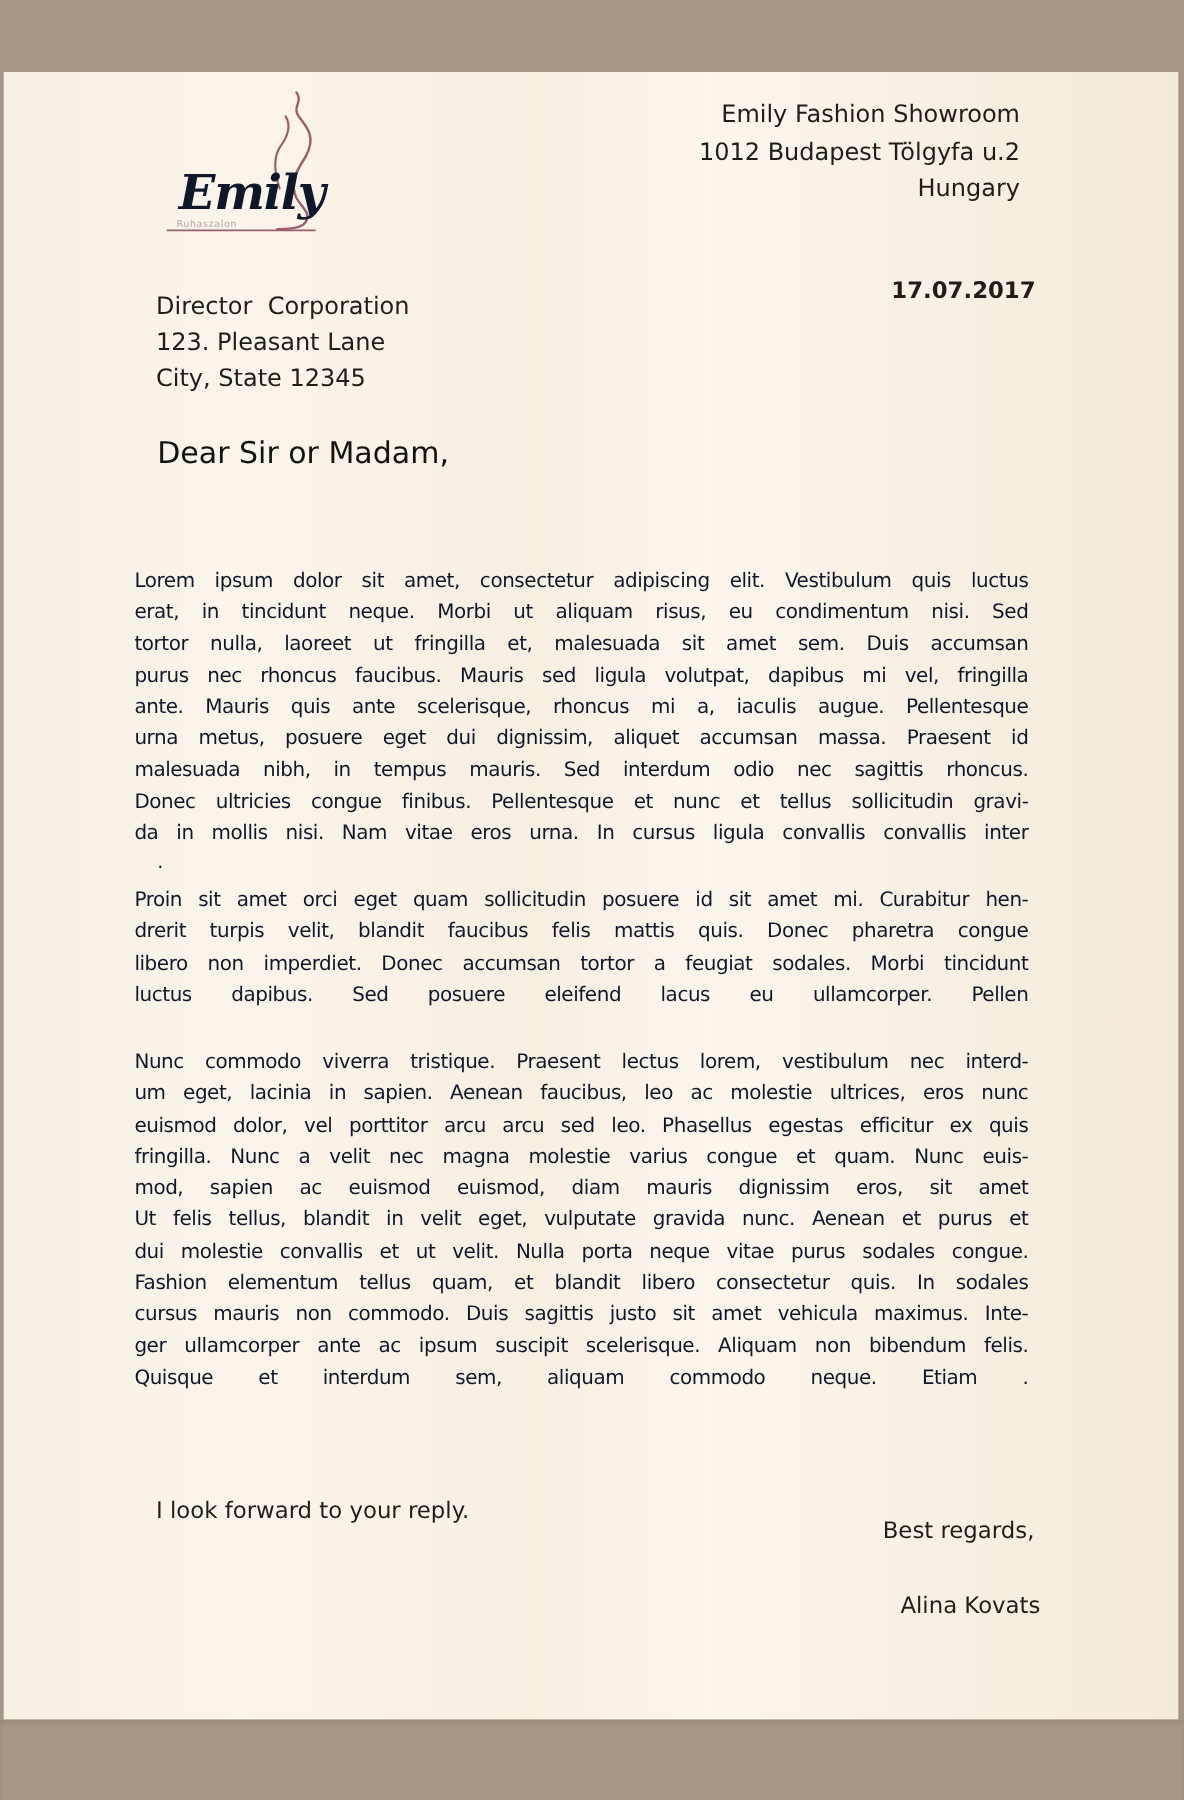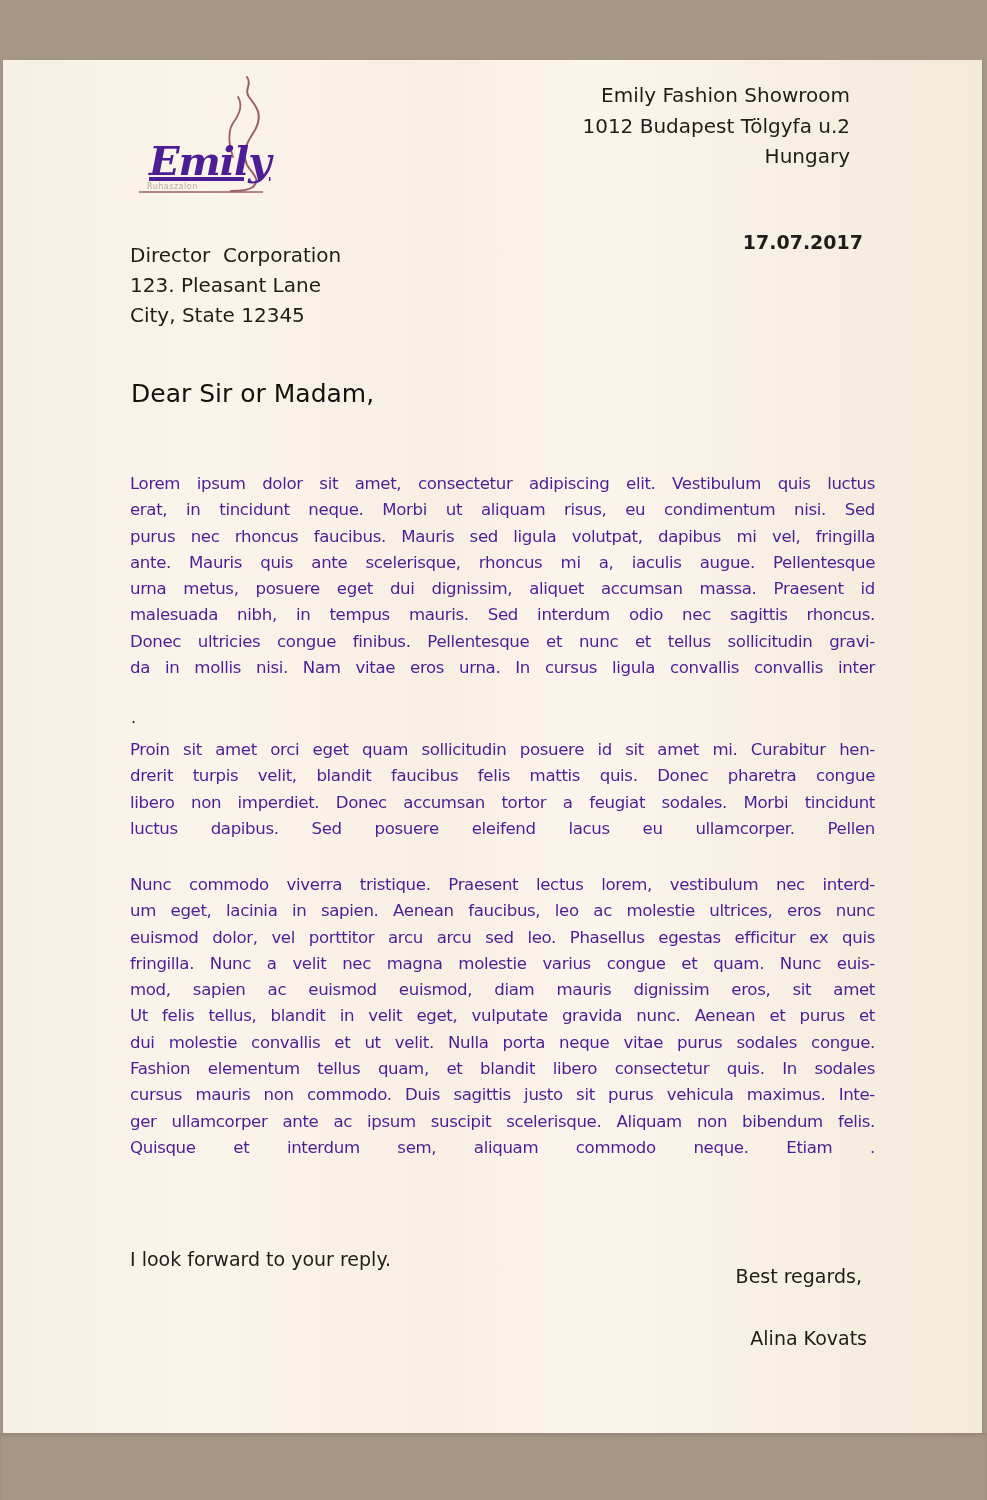--- a/index.html
+++ b/index.html
@@ -30,47 +30,47 @@
       box-shadow: 0 1px 2px rgba(0,0,0,0.15);
     }
     .logo {
       position: absolute; left: 135px; top: 75px; width: 140px; height: 125px;
     }
     .logo svg { position: absolute; left: 0; top: 0; }
     .logo-name {
       position: absolute; left: 14px; top: 62px;
       font-family: "DejaVu Serif", serif;
       font-style: italic; font-weight: bold;
-      font-size: 40px; color: #4c1d95; letter-spacing: -1px; text-decoration: underline;
+      font-size: 40px; color: #0f172a; letter-spacing: -1px;
     }
     .logo-sub {
       position: absolute; left: 12px; top: 107px;
       font-size: 8px; color: #b9a6a8; letter-spacing: 0.5px;
     }
     .sender {
       position: absolute; right: 137px; top: 80px;
       text-align: right; font-size: 20px; line-height: 30.5px;
       color: #1f1c19;
     }
     .date {
       position: absolute; right: 124px; top: 231px;
       font-size: 19px; color: #1f1c19; font-weight: bold;
     }
     .recipient {
       position: absolute; left: 130px; top: 240px;
       font-size: 20px; line-height: 30px; color: #1f1c19;
     }
     .salutation {
       position: absolute; left: 131px; top: 363px;
-      font-size: 25px; color: #141210; margin-top: 16px;
+      font-size: 25px; color: #141210;
     }
     .body-para {
-      position: absolute; left: 130px; width: 745px;
+      position: absolute; left: 112px; width: 745px;
       font-size: 16.6px; line-height: 26.3px;
-      text-align: justify; color: #4c1d95;
+      text-align: justify; color: #0f172a;
       letter-spacing: -0.35px;
       hyphens: manual;
     }
     .p1 { top: 471px; }
     .p1-dot { position: absolute; left: 131px; top: 708px; font-size: 16px; color:#1a1815; }
     .p2 { top: 737px; }
     .p3 { top: 872px; }
     .line { display: block; text-align: justify; text-align-last: justify; white-space: nowrap; }
     .closing {
       position: absolute; left: 130px; top: 1248px;
@@ -114,20 +114,21 @@
   <div style="white-space:pre">Director  Corporation</div>
   <div>123. Pleasant Lane</div>
   <div>City, State 12345</div>
 </div>
 
 <div class="salutation">Dear Sir or Madam,</div>
 
 <div class="body-para p1">
   <span class="line">Lorem ipsum dolor sit amet, consectetur adipiscing elit. Vestibulum quis luctus</span>
   <span class="line">erat, in tincidunt neque. Morbi ut aliquam risus, eu condimentum nisi. Sed</span>
+  <span class="line">tortor nulla, laoreet ut fringilla et, malesuada sit amet sem. Duis accumsan</span>
   <span class="line">purus nec rhoncus faucibus. Mauris sed ligula volutpat, dapibus mi vel, fringilla</span>
   <span class="line">ante. Mauris quis ante scelerisque, rhoncus mi a, iaculis augue. Pellentesque</span>
   <span class="line">urna metus, posuere eget dui dignissim, aliquet accumsan massa. Praesent id</span>
   <span class="line">malesuada nibh, in tempus mauris. Sed interdum odio nec sagittis rhoncus.</span>
   <span class="line">Donec ultricies congue finibus. Pellentesque et nunc et tellus sollicitudin gravi-</span>
   <span class="line">da in mollis nisi. Nam vitae eros urna. In cursus ligula convallis convallis inter</span>
 </div>
 <div class="p1-dot">.</div>
 
 <div class="body-para p2">
@@ -139,21 +140,21 @@
 
 <div class="body-para p3">
   <span class="line">Nunc commodo viverra tristique. Praesent lectus lorem, vestibulum nec interd-</span>
   <span class="line">um eget, lacinia in sapien. Aenean faucibus, leo ac molestie ultrices, eros nunc</span>
   <span class="line">euismod dolor, vel porttitor arcu arcu sed leo. Phasellus egestas efficitur ex quis</span>
   <span class="line">fringilla. Nunc a velit nec magna molestie varius congue et quam. Nunc euis-</span>
   <span class="line">mod, sapien ac euismod euismod, diam mauris dignissim eros, sit amet</span>
   <span class="line">Ut felis tellus, blandit in velit eget, vulputate gravida nunc. Aenean et purus et</span>
   <span class="line">dui molestie convallis et ut velit. Nulla porta neque vitae purus sodales congue.</span>
   <span class="line">Fashion elementum tellus quam, et blandit libero consectetur quis. In sodales</span>
-  <span class="line">cursus mauris non commodo. Duis sagittis justo sit purus vehicula maximus. Inte-</span>
+  <span class="line">cursus mauris non commodo. Duis sagittis justo sit amet vehicula maximus. Inte-</span>
   <span class="line">ger ullamcorper ante ac ipsum suscipit scelerisque. Aliquam non bibendum felis.</span>
   <span class="line">Quisque et interdum sem, aliquam commodo neque. Etiam .</span>
 </div>
 
 <div class="closing">I look forward to your reply.</div>
 <div class="regards">Best regards,</div>
 <div class="signer">Alina Kovats</div>
 
 <div class="band-bottom"></div>
 

